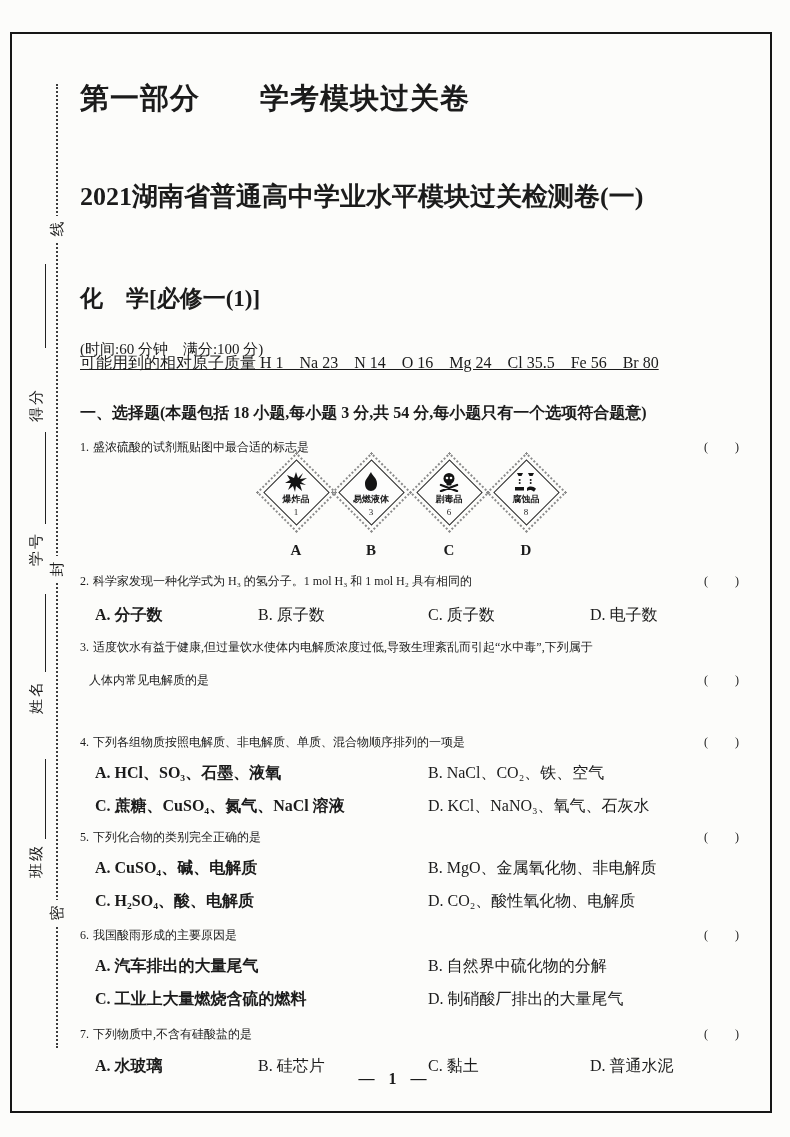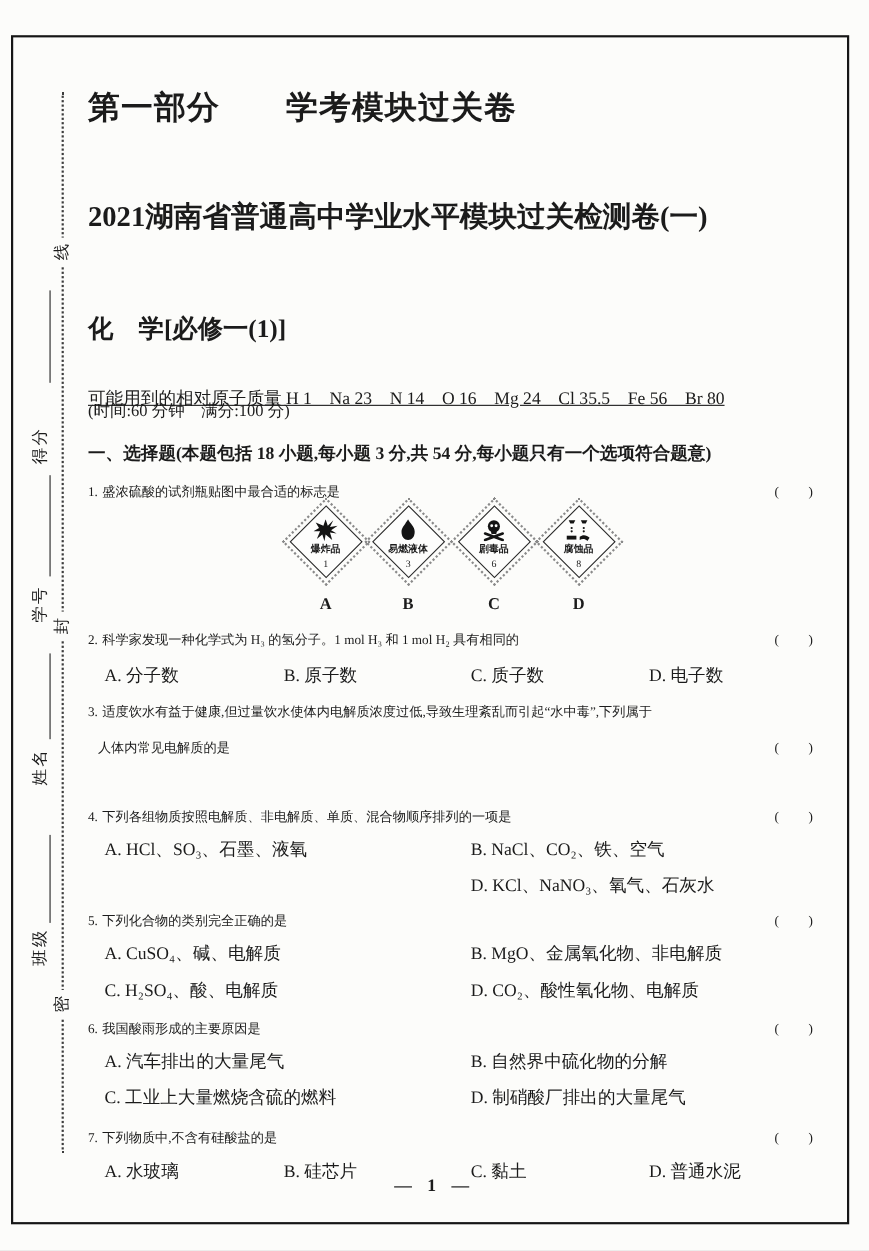--- a/index.html
+++ b/index.html
@@ -16,30 +16,30 @@
   .f-id{left:22px;top:566px;}    .f-id .vline{width:92px;margin-left:8px;}
   .f-name{left:22px;top:714px;}  .f-name .vline{width:78px;margin-left:8px;}
   .f-class{left:22px;top:878px;} .f-class .vline{width:80px;margin-left:5px;}
 
   .line{position:absolute;left:80px;width:692px;font-size:12px;line-height:22px;}
   .centered{text-align:left;padding-right:30px;box-sizing:border-box;}
   .part-title{top:80px;font-family:"Liberation Sans","DejaVu Sans",sans-serif;
               font-weight:bold;font-size:29px;line-height:36px;letter-spacing:1px;}
   .exam-title{top:180px;font-weight:bold;font-size:26px;line-height:34px;}
   .subject-title{top:284px;font-weight:bold;font-size:23px;line-height:30px;}
-  .time-line{top:338px;font-size:15px;margin-top:25px;}
+  .time-line{top:338px;font-size:15px;}
   .atomic{top:352px;font-size:16px;text-decoration:underline;}
   .section-head{top:402px;font-weight:bold;font-size:16px;}
   .qline{white-space:nowrap;}
   .qnum{margin-right:4px;}
   .indent{padding-left:9px;box-sizing:border-box;}
   .bracket{position:absolute;right:32px;top:0;letter-spacing:1px;}
   .optrow{position:absolute;left:80px;width:692px;height:22px;font-size:16px;line-height:22px;}
   .optrow span{position:absolute;white-space:nowrap;top:0;}
-  .c1{left:15px;} .c2{left:178px;} .c3{left:348px;} .c4{left:510px;}
+  .c1{left:15px;font-weight:bold;} .c2{left:178px;} .c3{left:348px;} .c4{left:510px;}
 
   .signs{position:absolute;left:80px;top:460px;width:692px;height:102px;}
   .sign{position:absolute;top:0;width:66px;height:100px;}
   .diamond{position:absolute;left:10px;top:9px;width:45px;height:45px;transform:rotate(45deg);
            border:1px solid #2a2a2a;outline:2px dotted #8a8a8a;outline-offset:3px;background:#fdfdfc;}
   .sign-icon{position:absolute;top:12px;left:50%;transform:translateX(-50%);}
   .sign-name{position:absolute;top:33px;left:0;width:100%;text-align:center;font-size:9px;
              font-weight:bold;letter-spacing:0;}
   .sign-num{position:absolute;top:47px;left:0;width:100%;text-align:center;font-size:9px;}
   .sign-letter{position:absolute;top:82px;left:0;width:100%;text-align:center;
@@ -158,20 +158,21 @@
 
   <div class="line qline" style="top:731px">
     <span class="qnum">4.</span><span>下列各组物质按照电解质、非电解质、单质、混合物顺序排列的一项是</span>
     <span class="bracket">(　　)</span>
   </div>
   <div class="optrow" style="top:762px">
     <span class="c1">A. HCl、SO₃、石墨、液氧</span>
     <span class="c3">B. NaCl、CO₂、铁、空气</span>
   </div>
   <div class="optrow" style="top:795px">
+    <span class="c1">C. 蔗糖、CuSO₄、氮气、NaCl 溶液</span>
     <span class="c3">D. KCl、NaNO₃、氧气、石灰水</span>
   </div>
 
   <div class="line qline" style="top:826px">
     <span class="qnum">5.</span><span>下列化合物的类别完全正确的是</span>
     <span class="bracket">(　　)</span>
   </div>
   <div class="optrow" style="top:857px">
     <span class="c1">A. CuSO₄、碱、电解质</span>
     <span class="c3">B. MgO、金属氧化物、非电解质</span>

